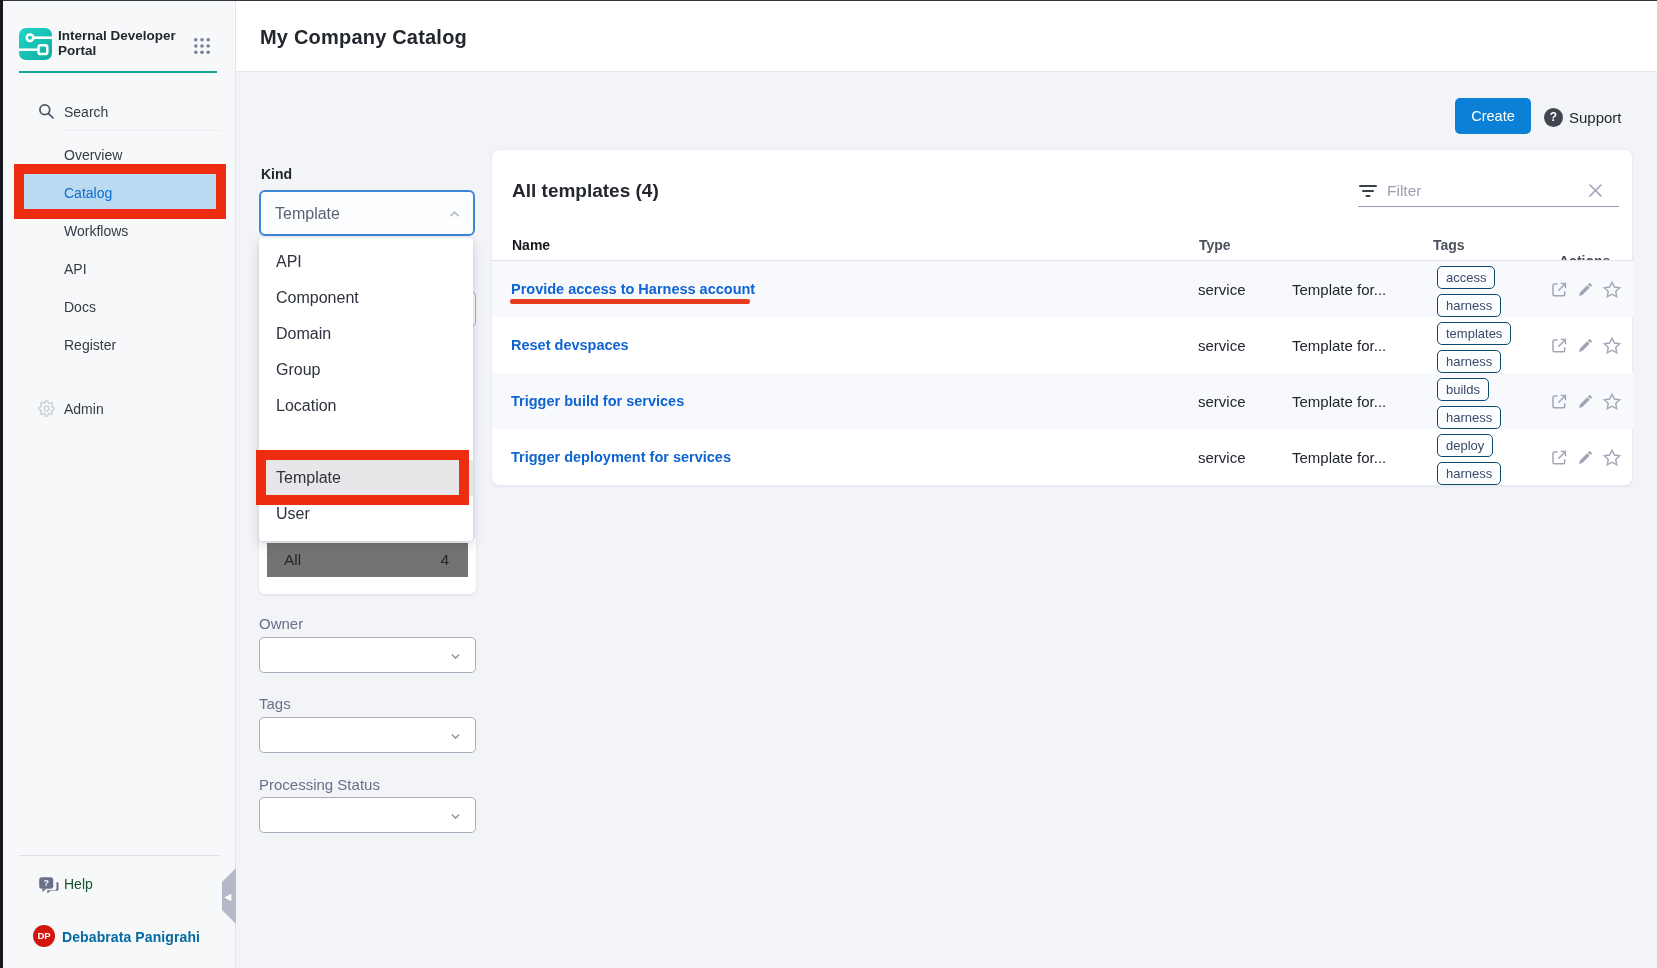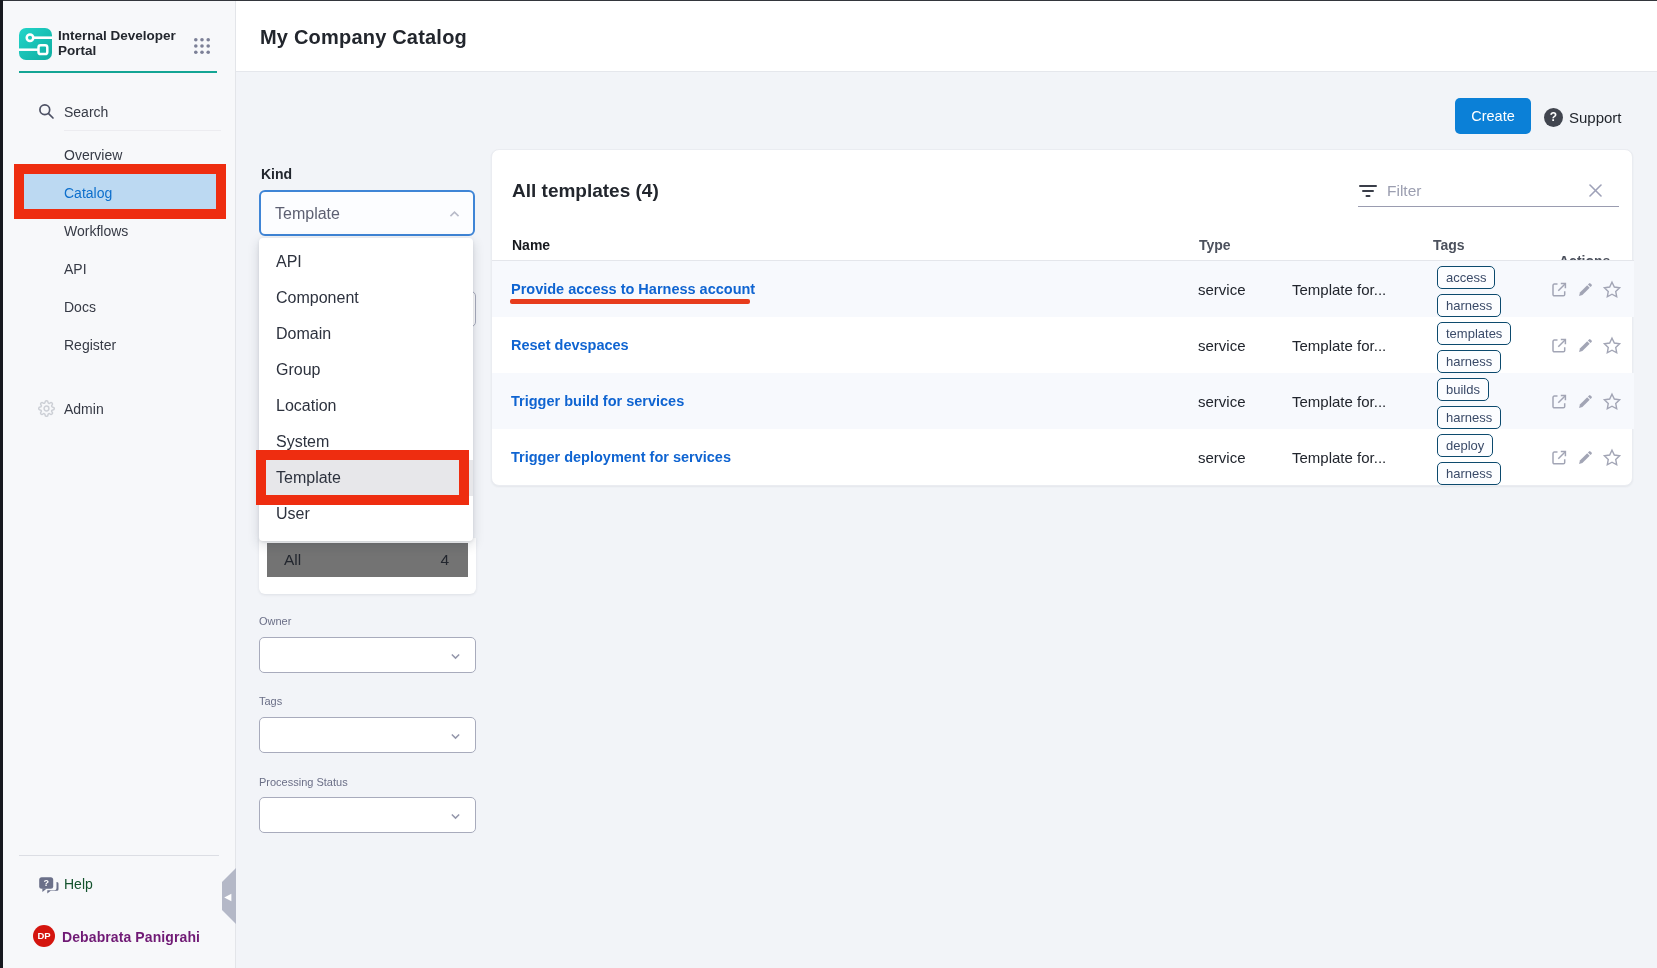--- a/index.html
+++ b/index.html
@@ -14,21 +14,21 @@
   .side-item { position:absolute; left:61px; font-size:14px; color:#363a45; }
   
   #header { left:236px; top:1px; width:1421px; height:71px; background:#ffffff; border-bottom:1px solid #e5e7ec; z-index:2; }
   #header h1 { position:absolute; left:24px; top:25px; font-size:20px; font-weight:700; color:#22262d; letter-spacing:.2px; }
   
   #createbtn { left:1455px; top:98px; width:76px; height:36px; background:#0b80d7; border-radius:5px; color:#fff; font-size:14.5px; text-align:center; line-height:36px; z-index:3;}
   #supportq { left:1544px; top:108px; width:19px; height:19px; border-radius:50%; background:#41454f; color:#fff; font-size:12px; font-weight:700; text-align:center; line-height:19px; z-index:3;}
   #supportt { left:1569px; top:109px; font-size:15px; color:#22262d; z-index:3;}
   
   #fcard { left:259px; top:538px; width:217px; height:56px; background:#fff; border-radius:0 0 6px 6px; box-shadow:0 1px 3px rgba(40,50,70,.10); z-index:4; }
-  .flabel { position:absolute; font-size:11px; color:#6b6f87; z-index:5; }
+  .flabel { position:absolute; font-size:15px; color:#6b6f87; z-index:5; }
   .fselect { position:absolute; left:259px; width:217px; height:36px; background:#fff; border:1px solid #a8abbc; border-radius:5px; z-index:3; }
   #kindsel { left:259px; top:190px; width:216px; height:46px; background:#fcfdff; border:2px solid #3f85d6; border-radius:6px; z-index:6; }
   #kindsel span { position:absolute; left:14px; top:13px; font-size:16px; color:#5d6072; }
   
   #dropdown { left:259px; top:238px; width:214px; height:303px; background:#fff; border-radius:4px; box-shadow:0 4px 12px rgba(30,40,60,.17), 0 1px 3px rgba(30,40,60,.10); z-index:10; }
   .dditem { position:absolute; left:0; width:214px; height:36px; line-height:36px; padding-left:17px; font-size:16px; color:#2d323e; }
   
   #allrow { left:267px; top:543px; width:201px; height:34px; background:#737373; z-index:5; }
   #allrow .a { position:absolute; left:17px; top:8px; font-size:15.5px; color:#22262e; }
   #allrow .b { position:absolute; right:19px; top:8px; font-size:15.5px; color:#22262e; }
@@ -102,21 +102,21 @@
   <div class="abs" style="left:16px;top:854px;width:200px;height:1px;background:#dcdee4;"></div>
   <svg class="abs" style="left:36px;top:876px;" width="20" height="17" viewBox="0 0 20 17">
     <path d="M8.3 13.2 h7.2 a2 2 0 0 0 2-2 V5 h0.4 a1.6 1.6 0 0 1 1.6 1.6 v5.6 a1.6 1.6 0 0 1 -1.6 1.6 h-6.2 l-3.4 2.7 z" fill="#6b7089"></path>
     <rect x="0.2" y="0.2" width="14" height="11.6" rx="2.5" fill="#6b7089"></rect>
     <path d="M3.4 11.5 v3.6 l4.3 -3.6 z" fill="#6b7089"></path>
     <text x="7.2" y="9.4" font-size="9" font-weight="700" fill="#fff" text-anchor="middle">?</text>
   </svg>
   <div class="side-item" style="top:875px;color:#14532d;">Help</div>
 
   <div class="abs" style="left:30px;top:924px;width:22px;height:22px;border-radius:50%;background:#d4150e;color:#fff;font-size:9.5px;font-weight:700;text-align:center;line-height:22px;">DP</div>
-  <div class="abs" style="left:59px;top:928px;font-size:14px;font-weight:600;color:#701a75;letter-spacing:.1px;">Debabrata Panigrahi</div>
+  <div class="abs" style="left:59px;top:928px;font-size:14px;font-weight:600;color:#0369a1;letter-spacing:.1px;">Debabrata Panigrahi</div>
 </div>
 
 <svg class="abs" style="left:219px;top:868px;z-index:7;" width="17" height="56" viewBox="0 0 17 56">
   <path d="M17 0 L17 56 L3 42 L3 14 Z" fill="#b4b8c7"></path>
   <path d="M12.4 25.8 L5.2 29.5 L12.4 33.2 Z" fill="#ffffff"></path>
 </svg>
 
 <div class="abs" id="header">
     <h1>My Company Catalog</h1>
   </div>
@@ -157,21 +157,20 @@
       <path d="M3.5 5.5 L8 10 L12.5 5.5"></path>
     </svg>
 </div>
 
 <div class="abs" id="dropdown">
   <div class="dditem" style="top:6px;">API</div>
   <div class="dditem" style="top:42px;">Component</div>
   <div class="dditem" style="top:78px;">Domain</div>
   <div class="dditem" style="top:114px;">Group</div>
   <div class="dditem" style="top:150px;">Location</div>
-  <div class="dditem" style="top:186px;">System</div>
   <div class="dditem" style="top:222px;background:#e7e7ea;">Template</div>
   <div class="dditem" style="top:258px;">User</div>
 </div>
 
 <div class="abs" id="tcard">
   <div class="abs" style="left:20px;top:30px;font-size:19px;font-weight:700;color:#22262d;">All templates (4)</div>
 
   <svg class="abs" style="left:867px;top:34px;" width="18" height="14" viewBox="0 0 18 14" stroke="#3a3e49" stroke-width="2" stroke-linecap="round">
     <line x1="1" y1="2" x2="17" y2="2"></line>
       <line x1="4" y1="7" x2="14" y2="7"></line>

